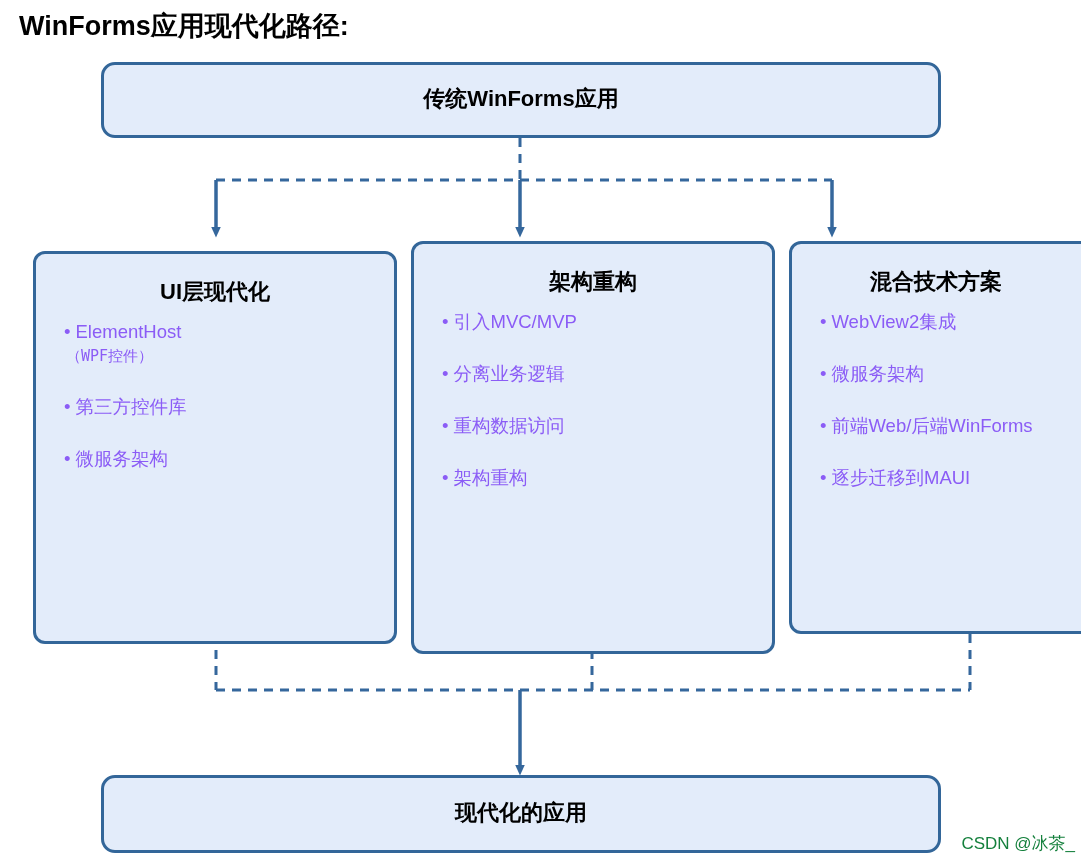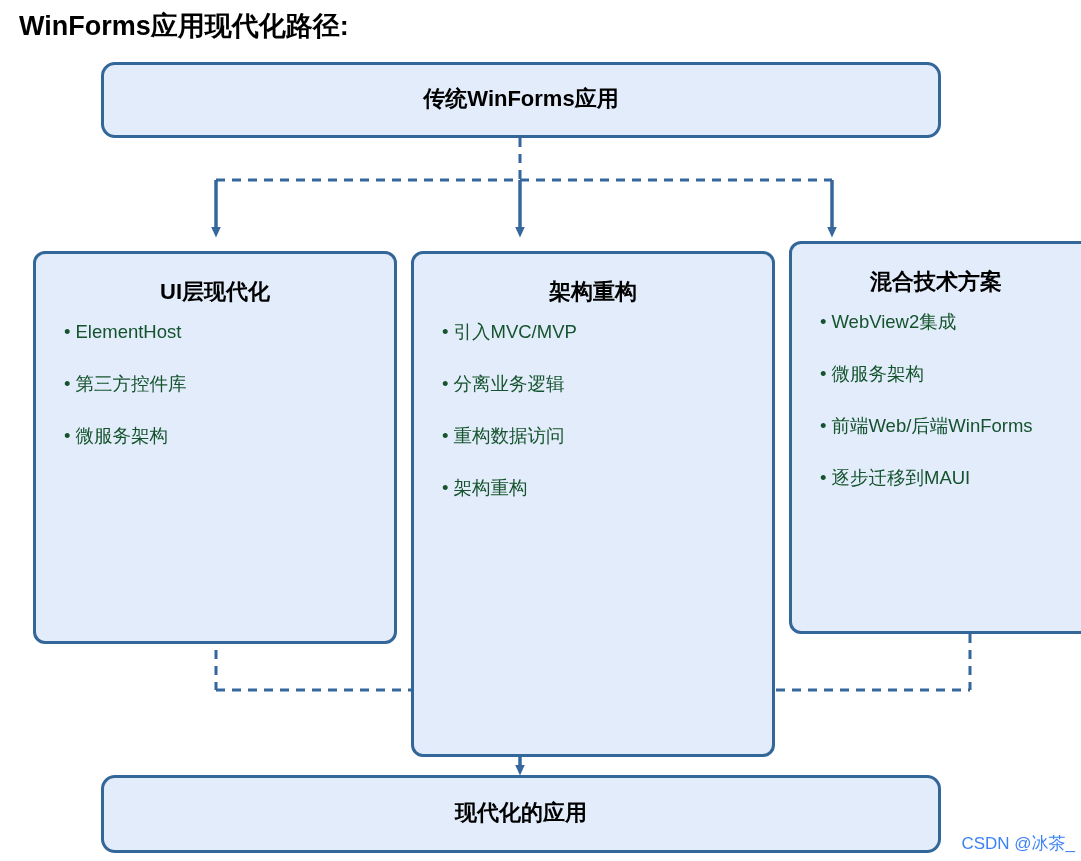--- a/index.html
+++ b/index.html
@@ -71,40 +71,40 @@
 
   .bullets {
     position: absolute;
     left: 28px;
     right: 14px;
     top: 66px;
   }
   .bullet {
     font-size: 18.5px;
     line-height: 1.25;
-    color: #14532d;
+    color: #8b5cf6;
     margin-bottom: 29px;
     white-space: nowrap;
   }
   .bullet .dot { margin-right: 5px; }
   .sub-note {
     display: block;
     font-family: "DejaVu Sans Mono", "Liberation Mono", monospace;
     font-size: 15px;
     margin-top: 4px;
     margin-left: 2px;
     white-space: nowrap;
   }
 
   .watermark {
     position: absolute;
     right: 6px;
     bottom: 6px;
     font-size: 17px;
-    color: #3b82f6;
+    color: #15803d;
     white-space: nowrap;
   }
 </style>
 </head>
 <body>
 
 <div id="canvas">
 
   <div class="page-title">WinForms应用现代化路径:</div>
 
@@ -134,31 +134,32 @@
 
   <div class="node node-wide top-node" style="left:101px; top:62px; width:840px; height:76px;">
     <div class="node-title">传统WinForms应用</div>
   </div>
 
   <div class="node col-node" style="left:33px; top:241px; width:364px; height:393px;margin-top:10px;">
     <div class="node-title">UI层现代化</div>
     <div class="bullets">
       <div class="bullet">
         <span class="dot">•</span><span>ElementHost</span>
+        <span class="sub-note">（WPF控件）</span>
       </div>
       <div class="bullet">
         <span class="dot">•</span><span>第三方控件库</span>
       </div>
       <div class="bullet">
         <span class="dot">•</span><span>微服务架构</span>
       </div>
     </div>
   </div>
 
-  <div class="node col-node" style="left:411px; top:251px; width:364px; height:506px;">
+  <div class="node col-node" style="left:411px; top:241px; width:364px; height:413px;">
     <div class="node-title">架构重构</div>
     <div class="bullets">
       <div class="bullet">
         <span class="dot">•</span><span>引入MVC/MVP</span>
       </div>
       <div class="bullet">
         <span class="dot">•</span><span>分离业务逻辑</span>
       </div>
       <div class="bullet">
         <span class="dot">•</span><span>重构数据访问</span>

